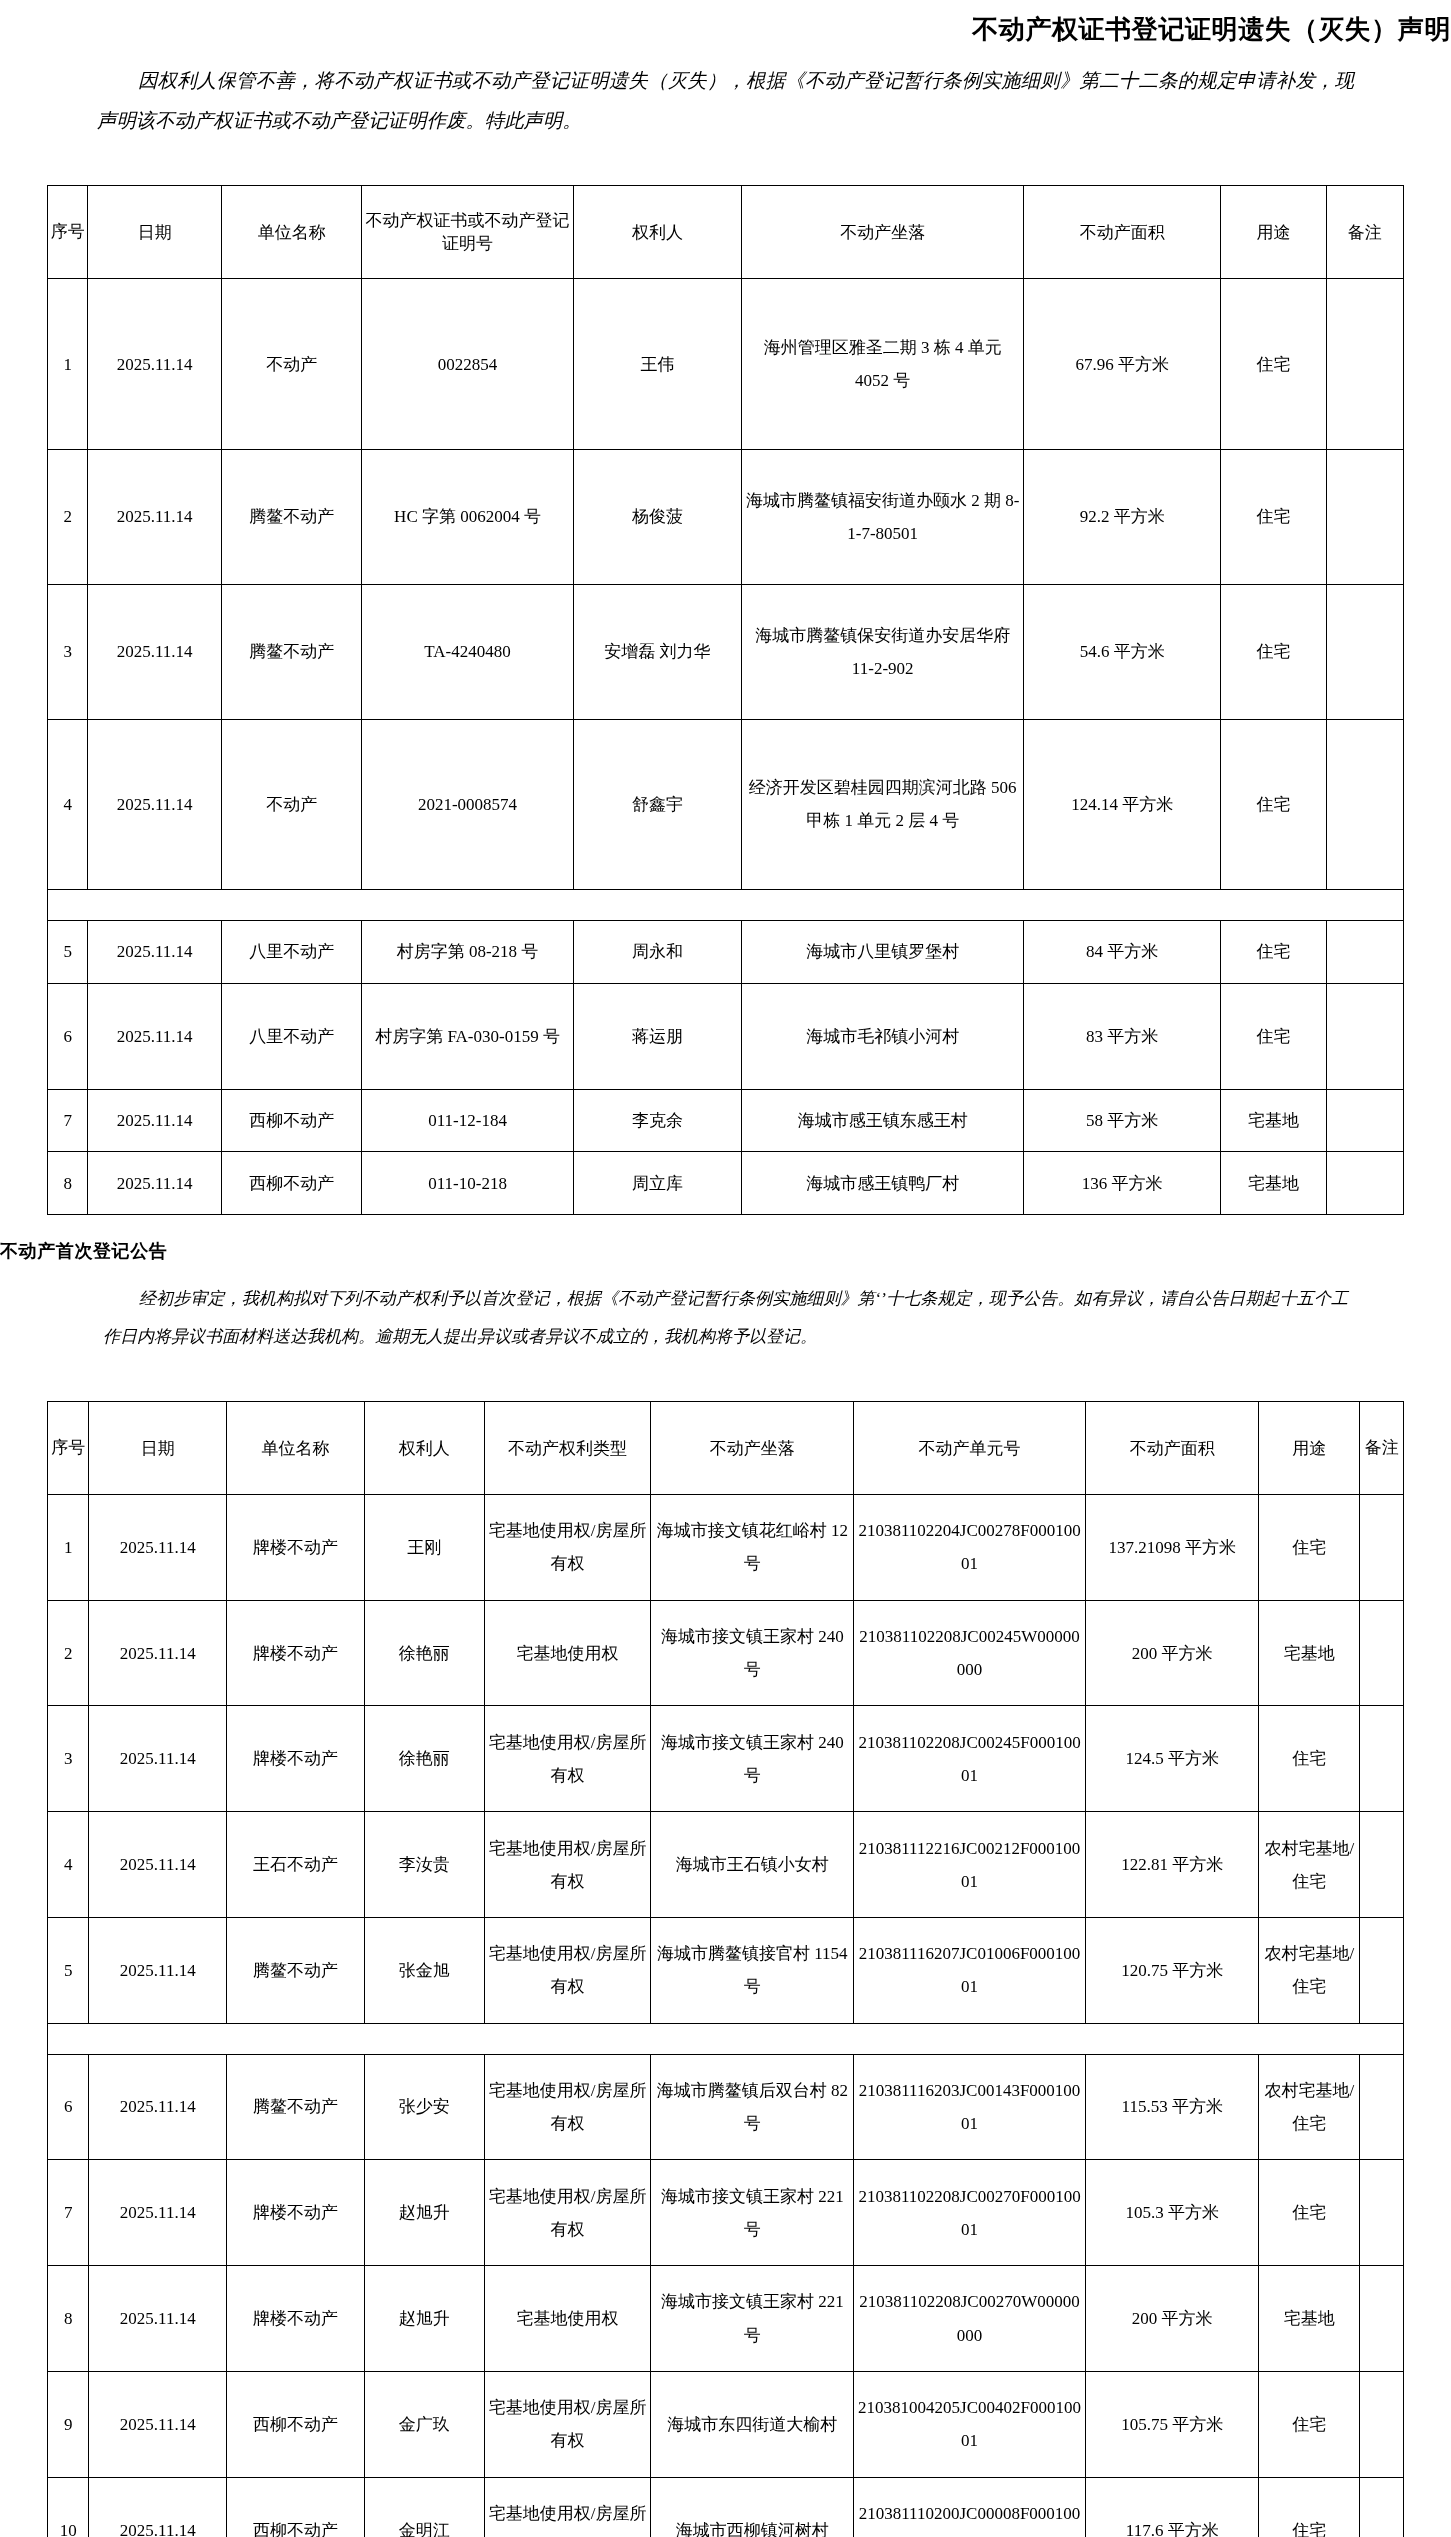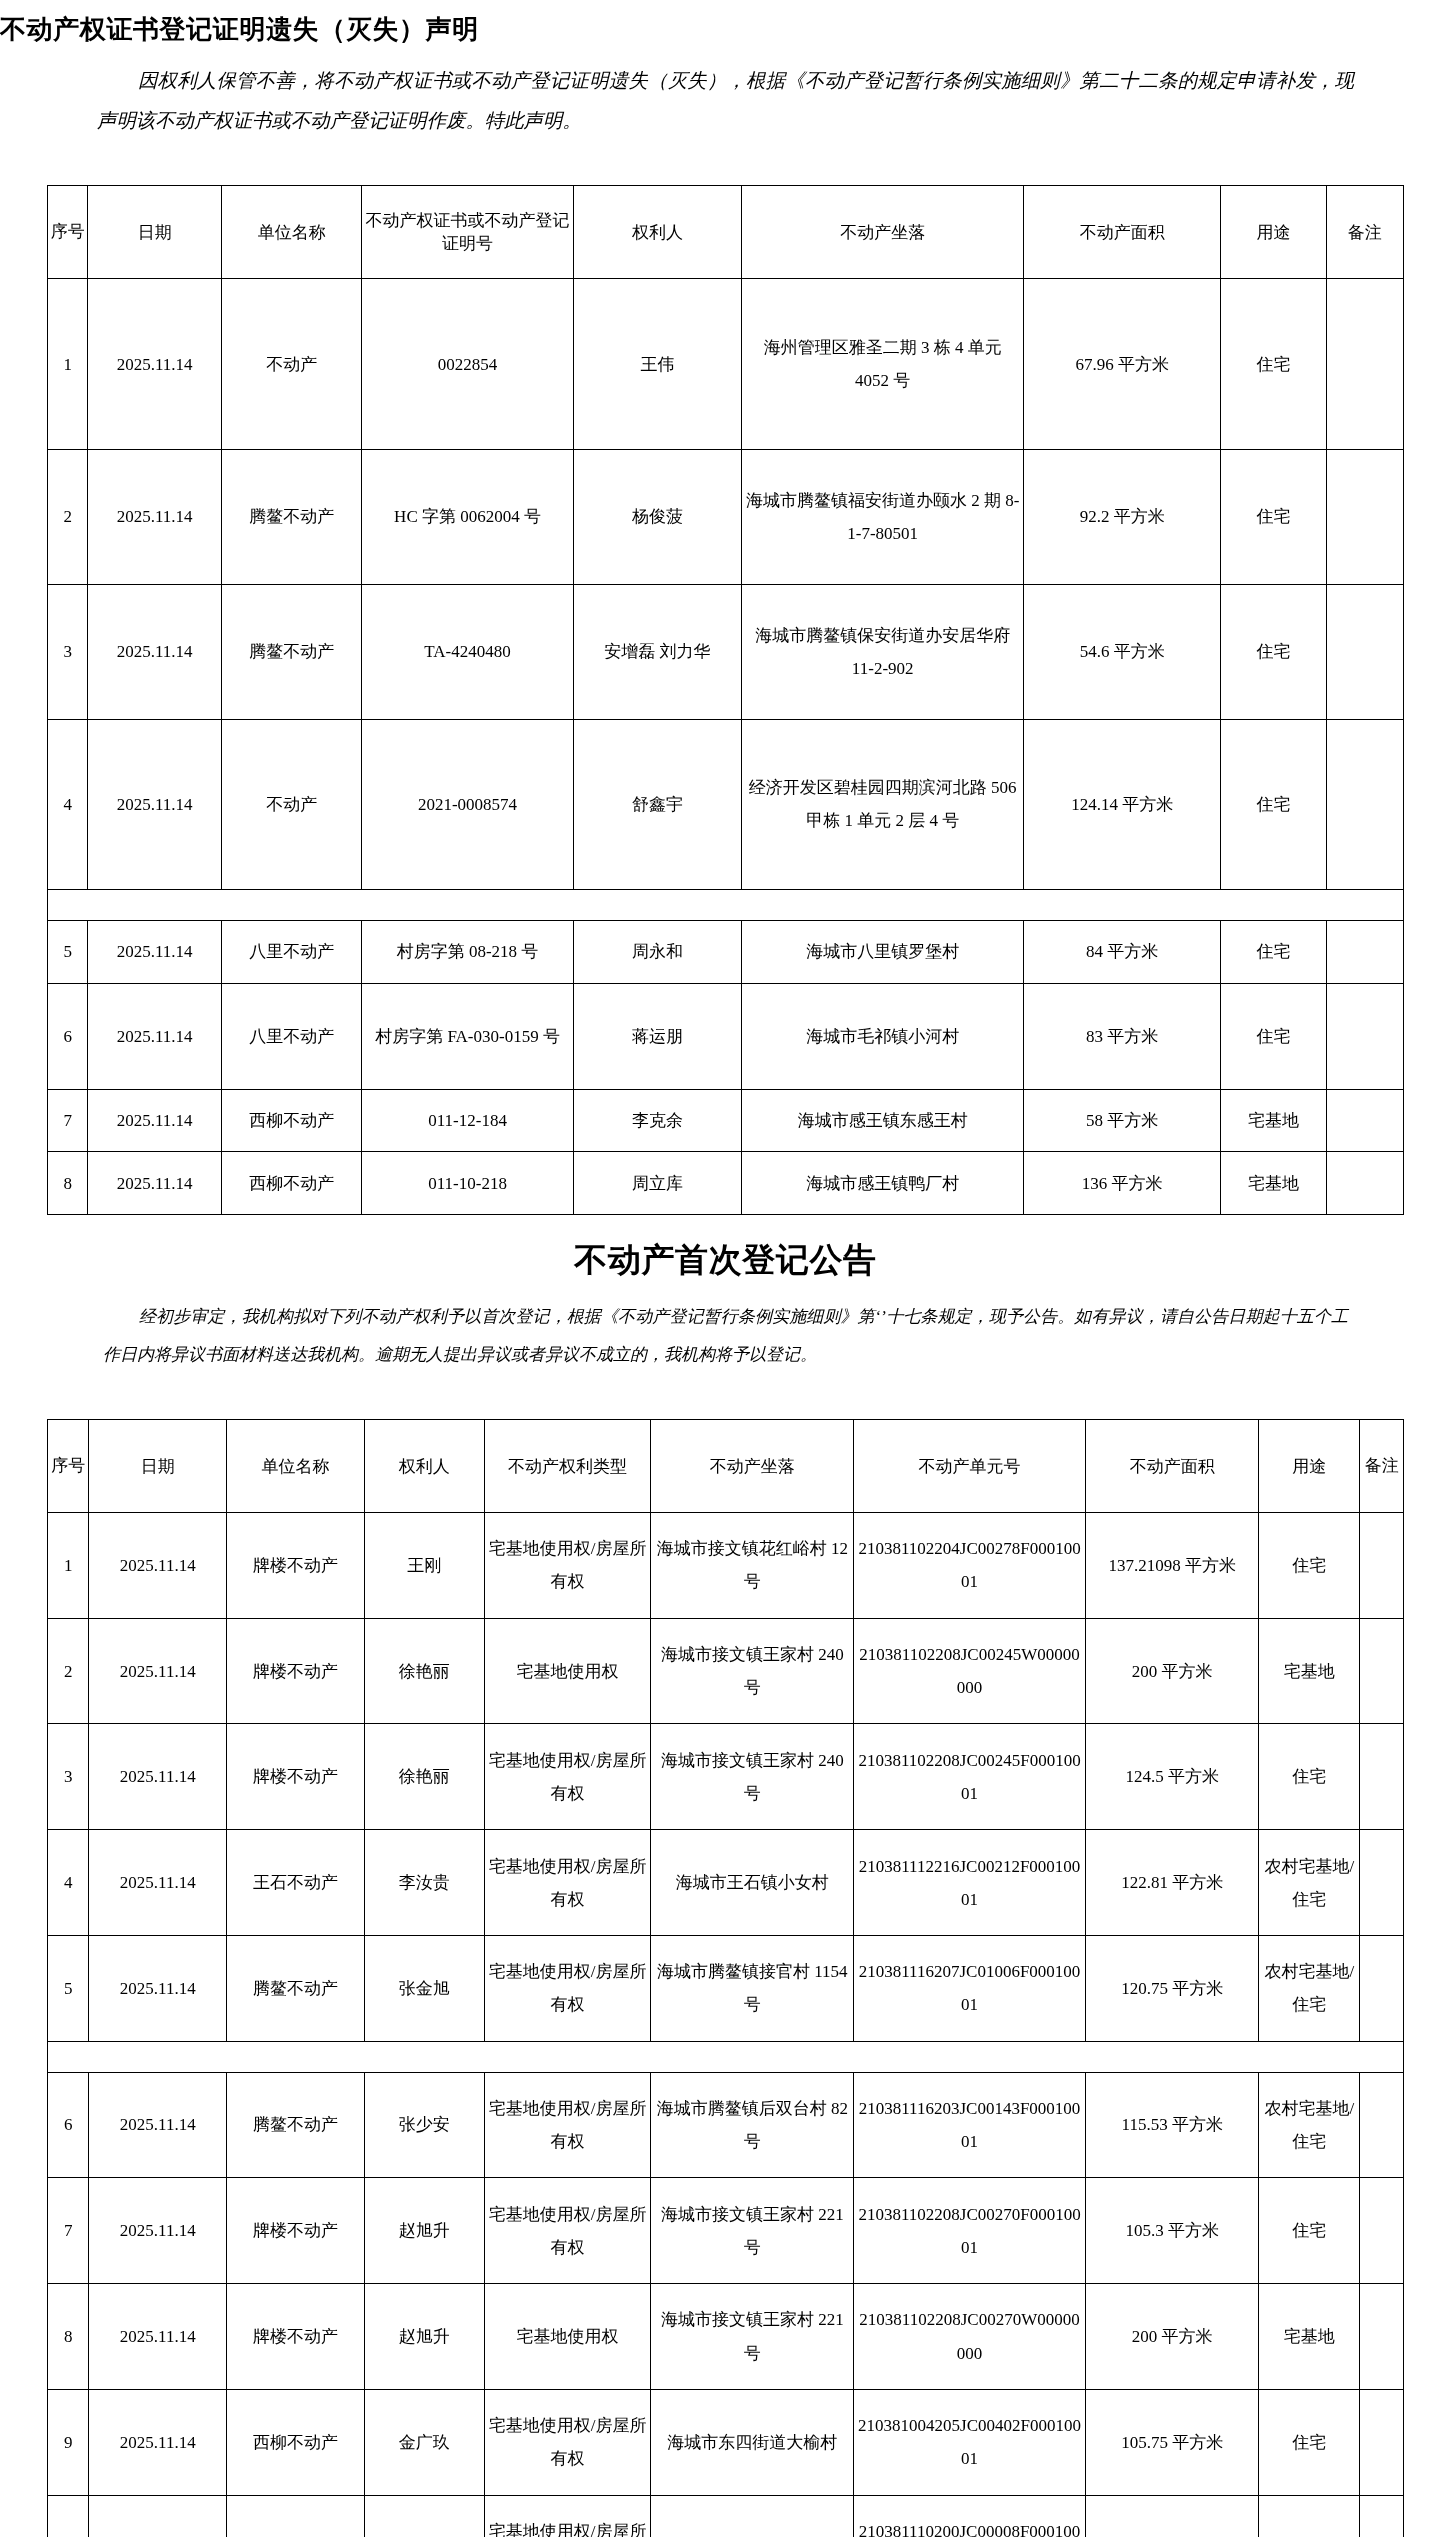--- a/index.html
+++ b/index.html
@@ -14,32 +14,32 @@
     -webkit-font-smoothing: none;
   }
   .page {
     width: 1451px;
     box-sizing: border-box;
     padding: 0 0 26px 0;
   }
 
   
   .doc-title {
-    text-align: left;
+    text-align: right;
     font-weight: bold;
     font-size: 26px;
     line-height: 1.2;
     letter-spacing: 0.6px;
     padding-top: 14.2px;
     padding-bottom: 6.5px;
   }
   .section-title {
-    text-align: center;
+    text-align: left;
     font-weight: bold;
-    font-size: 33px;
+    font-size: 18px;
     line-height: 1.2;
     letter-spacing: 0.6px;
     padding-top: 26px;
     padding-bottom: 10.3px;
   }
 
   
   .para {
     font-size: 19.4px;
     line-height: 2.05;

